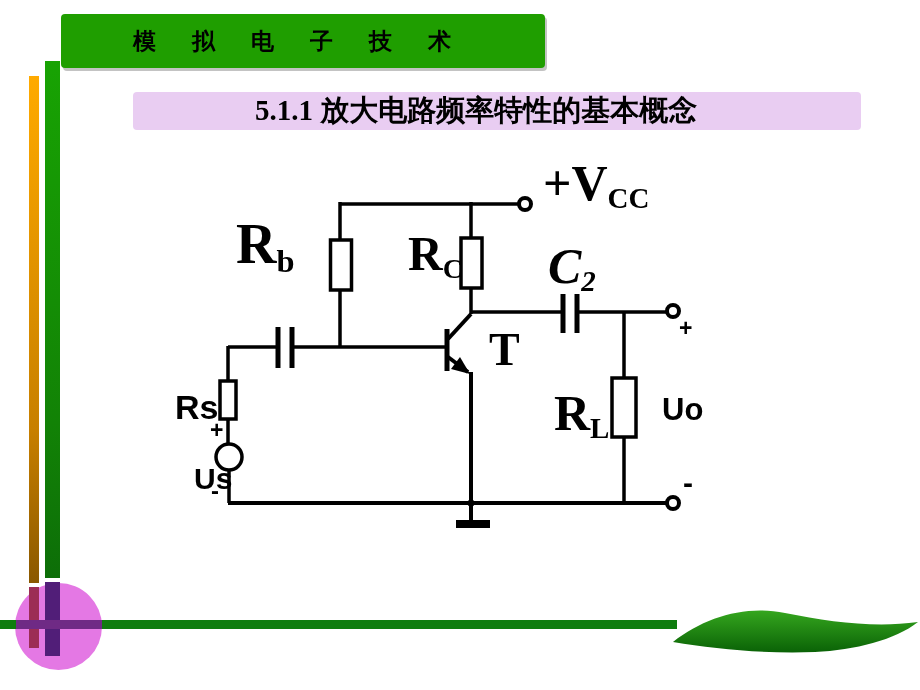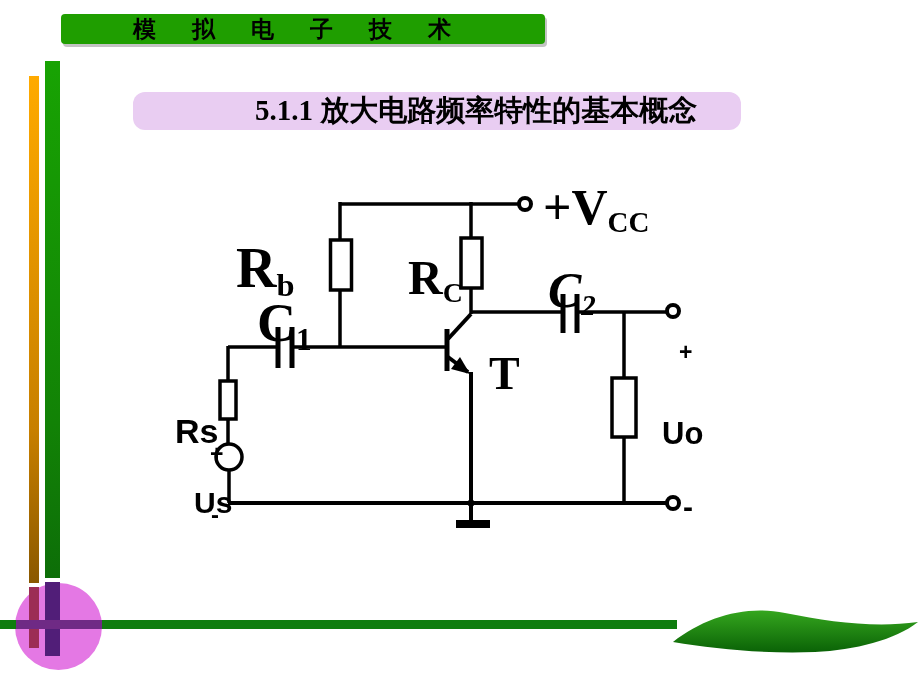--- a/index.html
+++ b/index.html
@@ -1,50 +1,50 @@
 <!DOCTYPE html>
 <html style="--header_green: #1f9e00; --title_lavender: #e9cdf2; --bar_orange: #ffaa00; --bar_green: #18a303; --bar_maroon: #9c2d55; --seg_purple: #511e78; --line_green: #0f7d0f; --hline_purple: #6f2a85; --circle_orchid: #e478e4; --leaf_light: #35a61e; --leaf_dark: #0a6206; --wire_black: #000000;"><head>
 <meta charset="utf-8">
 <style>
   html,body{margin:0;padding:0;background:#fff;}
   .slide{position:relative;width:920px;height:690px;background:#fff;overflow:hidden;
          font-family:"Liberation Sans",sans-serif;}
 
   
-  .header-bar{position:absolute;left:61px;top:14px;width:484px;height:30px;
+  .header-bar{position:absolute;left:61px;top:14px;width:484px;height:54px;
     background:var(--header_green);border-radius:4px;
     box-shadow:2px 3px 0 rgba(185,185,185,.85);
     display:flex;align-items:center;}
   .header-text{font-family:"Liberation Sans",sans-serif;font-weight:bold;
     font-size:23px;color:#000;letter-spacing:36px;padding-left:72px;white-space:nowrap;}
 
   
-  .title-bar{position:absolute;left:133px;top:92px;width:608px;height:38px;
-    background:var(--title_lavender);border-radius:12px;display:flex;align-items:center;}
+  .title-bar{position:absolute;left:133px;top:92px;width:728px;height:38px;
+    background:var(--title_lavender);border-radius:4px;display:flex;align-items:center;}
   .title-text{font-family:"Liberation Serif","DejaVu Serif",serif;font-weight:bold;
     font-size:29px;color:#000;padding-left:122px;white-space:nowrap;}
 
   
   .decor-circle{position:absolute;left:15px;top:583px;width:87px;height:87px;
     border-radius:50%;background:var(--circle_orchid);}
   .bar-orange{position:absolute;left:29px;top:76px;width:10px;height:507px;
     background:linear-gradient(to bottom,var(--bar_orange) 0%,#c77f00 70%,#8a5800 100%);}
   .bar-orange-dark{position:absolute;left:29px;top:587px;width:10px;height:61px;
     background:var(--bar_maroon);}
   .bar-green{position:absolute;left:45px;top:61px;width:15px;height:517px;
     background:linear-gradient(to bottom,var(--bar_green) 0%,#128206 70%,#0d6e08 100%);}
   .bar-green-dark{position:absolute;left:45px;top:582px;width:15px;height:74px;
     background:var(--seg_purple);}
   .h-line{position:absolute;left:0;top:620px;width:677px;height:9px;background:var(--line_green);}
   .h-line-purple{position:absolute;left:16px;top:620px;width:86px;height:9px;background:var(--hline_purple);}
   .leaf-svg{position:absolute;left:660px;top:595px;width:260px;height:70px;}
 
   
   .circuit-svg{position:absolute;left:0;top:0;width:920px;height:690px;}
-  .clabel{position:absolute;color:#000;line-height:1;white-space:nowrap;margin-top:24px;}
+  .clabel{position:absolute;color:#000;line-height:1;white-space:nowrap;}
   .serif-lbl{font-family:"Liberation Serif","DejaVu Serif",serif;font-weight:bold;}
   .sans-lbl{font-family:"Liberation Sans","DejaVu Sans",sans-serif;font-weight:bold;}
   .lbl-sub{font-size:.58em;vertical-align:-.28em;}
 </style>
 </head>
 <body>
 
 <div class="slide">
 
   <div class="header-bar">
@@ -114,30 +114,30 @@
     <line x1="229" y1="470" x2="229" y2="503" stroke-width="3.5"></line>
 
     <line x1="228" y1="503" x2="666" y2="503" stroke-width="4"></line>
     <circle cx="673" cy="503" r="6" stroke-width="4" fill="#fff"></circle>
     <circle cx="471" cy="503" r="3.5" fill="#000" stroke="none"></circle>
     <rect x="456" y="520" width="34" height="8" fill="#000" stroke="none"></rect>
   </svg>
 
   <div class="clabel serif-lbl" style="left:236px;top:216px;font-size:56px;"><span>R</span><span class="lbl-sub">b</span></div>
 
-  <div class="clabel serif-lbl" style="left:257px;top:272px;font-size:54px;"><span>C</span><span class="lbl-sub">1</span></div>
 
   <div class="clabel serif-lbl" style="left:408px;top:230px;font-size:48px;"><span>R</span><span class="lbl-sub">C</span></div>
 
   <div class="clabel serif-lbl" style="left:543px;top:158px;font-size:50px;"><span>+V</span><span class="lbl-sub">CC</span></div>
 
   <div class="clabel serif-lbl" style="left:548px;top:241px;font-size:50px;font-style:italic;"><span>C</span><span class="lbl-sub">2</span></div>
 
   <div class="clabel serif-lbl" style="left:489px;top:327px;font-size:46px;"><span>T</span></div>
 
+  <div class="clabel serif-lbl" style="left:554px;top:388px;font-size:50px;"><span>R</span><span class="lbl-sub">L</span></div>
 
   <div class="clabel sans-lbl" style="left:175px;top:390px;font-size:34px;">Rs</div>
 
   <div class="clabel sans-lbl" style="left:194px;top:464px;font-size:30px;">Us</div>
 
   <div class="clabel sans-lbl" style="left:662px;top:394px;font-size:31px;text-align:right;">Uo</div>
 
   <div class="clabel sans-lbl" style="left:679px;top:317px;font-size:23px;">+</div>
 
   <div class="clabel sans-lbl" style="left:683px;top:468px;font-size:30px;">-</div>

